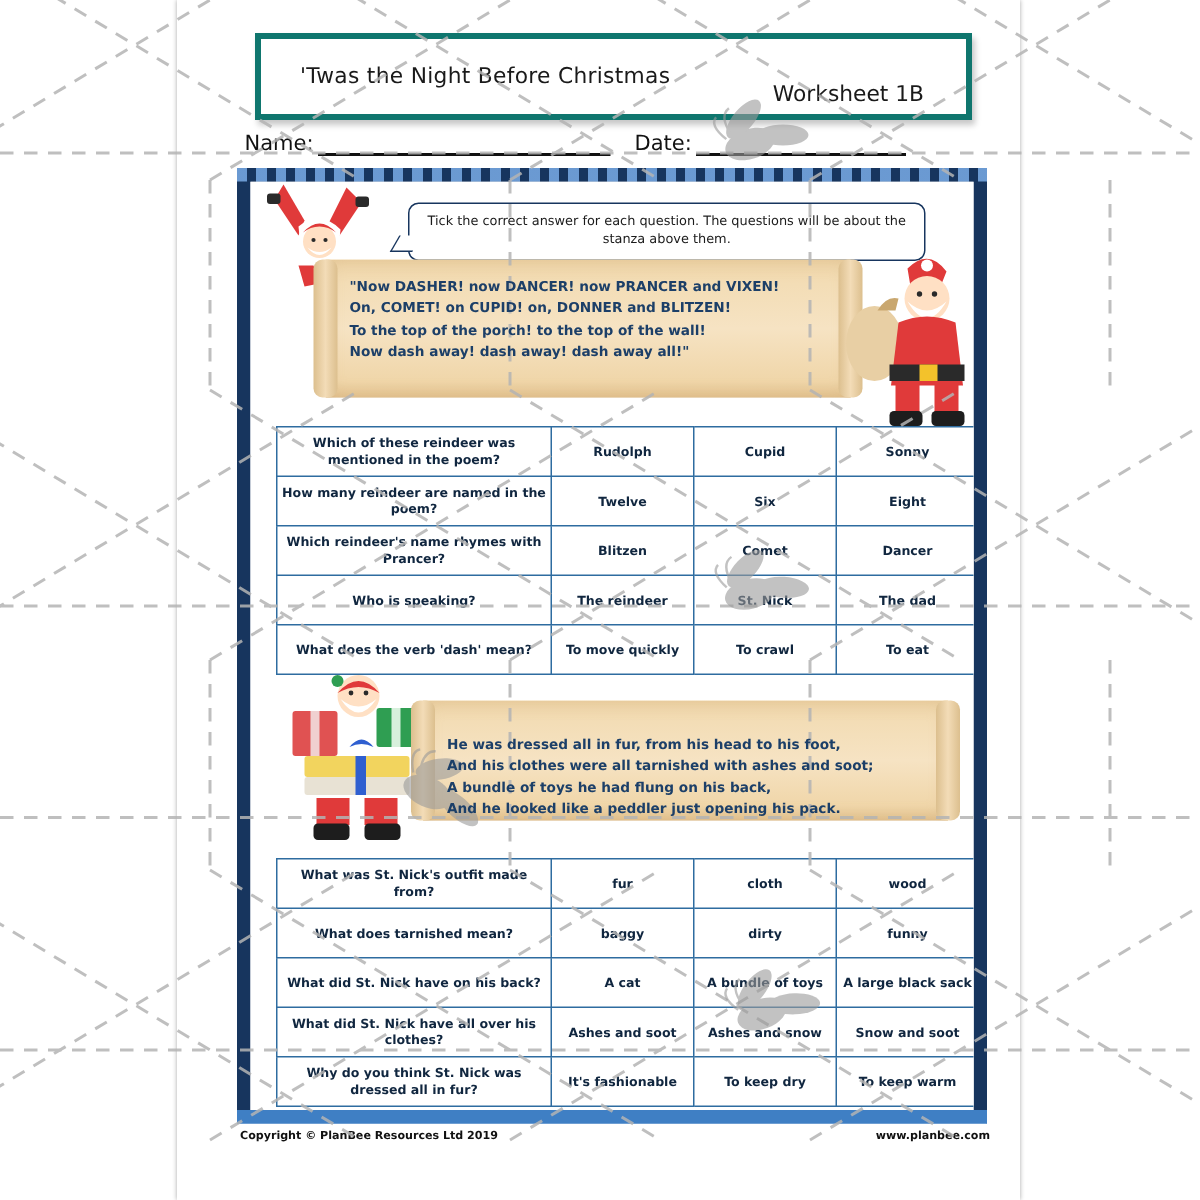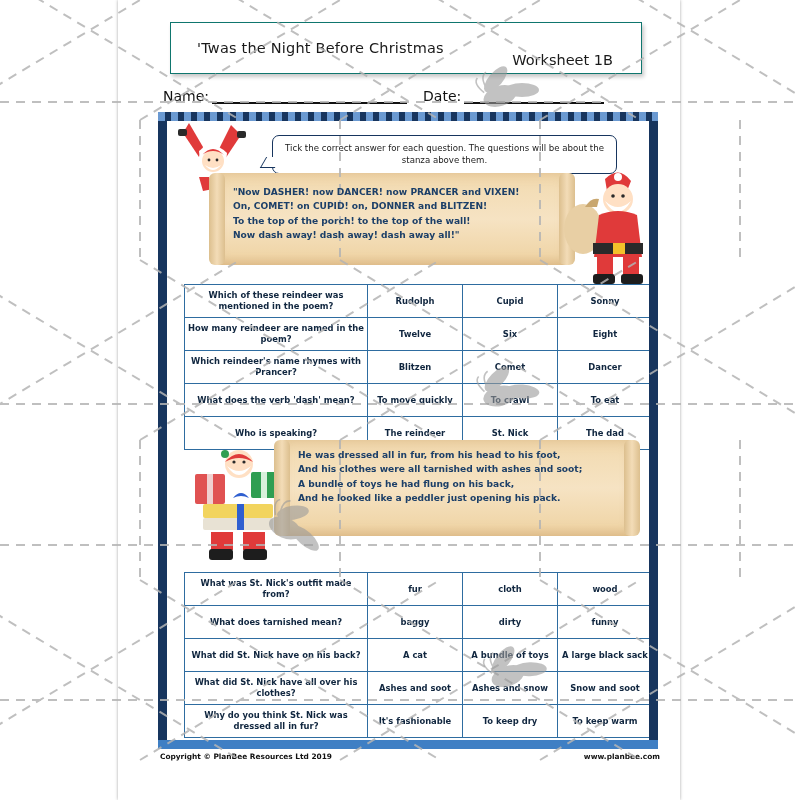--- a/index.html
+++ b/index.html
@@ -14,21 +14,21 @@
   #sheet{
     position:absolute;left:118px;top:0;width:562px;height:800px;
     background:#ffffff;
     box-shadow:0 0 3px rgba(0,0,0,.35);
     overflow:hidden;
   }
 
   
   #titlebar{
     position:absolute;left:52px;top:22px;width:470px;height:50px;
-    background:#ffffff;border:1px solid #0f766e;
+    background:#ffffff;border:4px solid #0f766e;
     box-shadow:2px 3px 4px rgba(0,0,0,.22);
     display:flex;align-items:center;
   }
   #title-text{
     font-family:"DejaVu Sans", sans-serif;
     font-size:14.5px;color:#1a1a1a;margin-left:26px;letter-spacing:.2px;
     white-space:nowrap;
   }
   #worksheet-no{
     font-family:"DejaVu Sans", sans-serif;
@@ -108,21 +108,21 @@
   }
   .scroll:before{left:-8px;border-radius:6px;}
   .scroll:after{right:-8px;border-radius:6px;}
   .scroll-text{
     position:relative;z-index:3;
     font-family:"DejaVu Sans", sans-serif;
     font-weight:bold;font-size:9.1px;color:#1c3f68;line-height:1.58;
     white-space:pre-line;
   }
   #scroll1{left:50px;top:52px;width:350px;height:92px;padding:12px 16px;box-sizing:border-box;}
-  #scroll2{left:115px;top:319px;width:350px;height:96px;padding:8px 16px;box-sizing:border-box;}
+  #scroll2{left:115px;top:346px;width:350px;height:80px;padding:23px 16px;box-sizing:border-box;}
   #scroll2 .scroll-text{text-align:left;}
 
   
   .qtable{
     position:absolute;border-collapse:collapse;table-layout:fixed;
     background:#fff;
   }
   .qtable td{
     border:1.6px solid #2e6ca0;
     font-family:"DejaVu Sans", sans-serif;
@@ -236,30 +236,30 @@
             <td class="acell">Six</td>
             <td class="acell">Eight</td>
           </tr>
           <tr>
             <td class="qcell">Which reindeer's name rhymes with Prancer?</td>
             <td class="acell">Blitzen</td>
             <td class="acell">Comet</td>
             <td class="acell">Dancer</td>
           </tr>
           <tr>
+            <td class="qcell">Who is speaking?</td>
+            <td class="acell">The reindeer</td>
+            <td class="acell">St. Nick</td>
+            <td class="acell">The dad</td>
+          </tr>
+          <tr>
             <td class="qcell">What does the verb 'dash' mean?</td>
             <td class="acell">To move quickly</td>
             <td class="acell">To crawl</td>
             <td class="acell">To eat</td>
-          </tr>
-          <tr>
-            <td class="qcell">Who is speaking?</td>
-            <td class="acell">The reindeer</td>
-            <td class="acell">St. Nick</td>
-            <td class="acell">The dad</td>
           </tr>
         </tbody>
       </table>
 
       <svg class="santa" style="left:22px;top:325px;" width="100" height="115" viewBox="0 0 100 115">
         <circle cx="50" cy="18" r="14" fill="#ffe0c4"></circle>
         <path d="M36 16 q14 -16 28 0 q-14 -8 -28 0 z" fill="#e03a3a"></path>
         <circle cx="36" cy="8" r="4" fill="#2f9e52"></circle>
         <path d="M38 20 q12 18 24 0 q-12 10 -24 0 z" fill="#ffffff"></path>
         <circle cx="45" cy="16" r="1.6" fill="#2a2a2a"></circle>

